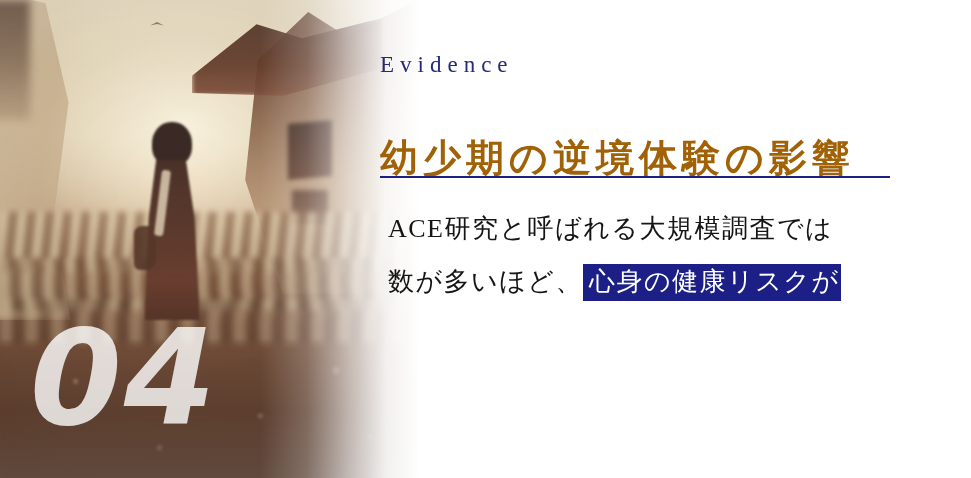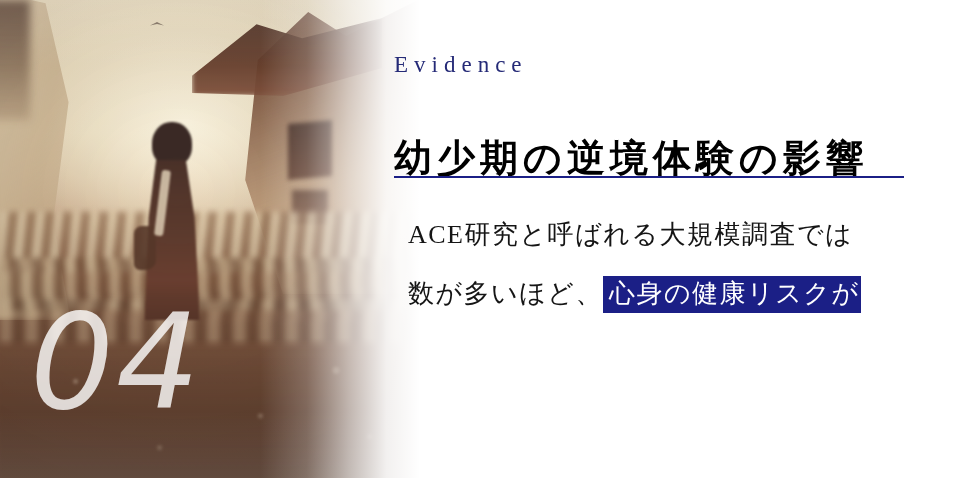--- a/index.html
+++ b/index.html
@@ -228,35 +228,35 @@
       rgba(255,255,255,0.10) 0%,
       rgba(255,255,255,0) 14%,
       rgba(255,255,255,0) 86%,
       rgba(255,255,255,0.10) 100%);
   }
 
   
   .index-number {
     position: absolute;
     left: 30px;
-    top: 296px;
+    top: 312px;
     font-family: "DejaVu Sans", "Liberation Sans", sans-serif;
-    font-weight: 400;
+    font-weight: 700;
     font-style: italic;
     font-size: 132px;
     line-height: 1;
     letter-spacing: 2px;
     color: rgba(255,255,255,0.80);
     user-select: none;
   }
 
   
   .content {
     position: absolute;
-    left: 394px;
+    left: 380px;
     top: 0;
     width: 540px;
     height: 473px;
   }
 
   .eyebrow {
     position: absolute;
     left: 0;
     top: 52px;
     font-family: "Liberation Serif", "DejaVu Serif", serif;
@@ -265,21 +265,21 @@
     color: #252a77;
   }
 
   .headline {
     position: absolute;
     left: 0;
     top: 108px;
     font-family: "Liberation Serif", "DejaVu Serif", serif;
     font-size: 38px;
     letter-spacing: 5px;
-    color: #000000;
+    color: #a16207;
     white-space: nowrap;
   }
 
   .divider {
     position: absolute;
     left: 0;
     top: 176px;
     width: 510px;
     height: 2px;
     background: #1b1f86;
@@ -290,21 +290,21 @@
     left: 0;
     top: 198px;
     width: 520px;
     font-family: "Liberation Serif", "DejaVu Serif", serif;
     font-size: 26px;
     line-height: 45px;
     letter-spacing: 1.5px;
     color: #151515;
   }
   .body-copy p {
-    margin: 14px;
+    margin: 8px;
     white-space: nowrap;
   }
   .hl {
     background: #1b1f86;
     color: #ffffff;
     padding: 3px 2px 5px 6px;
   }
 </style>
 </head>
 <body>

